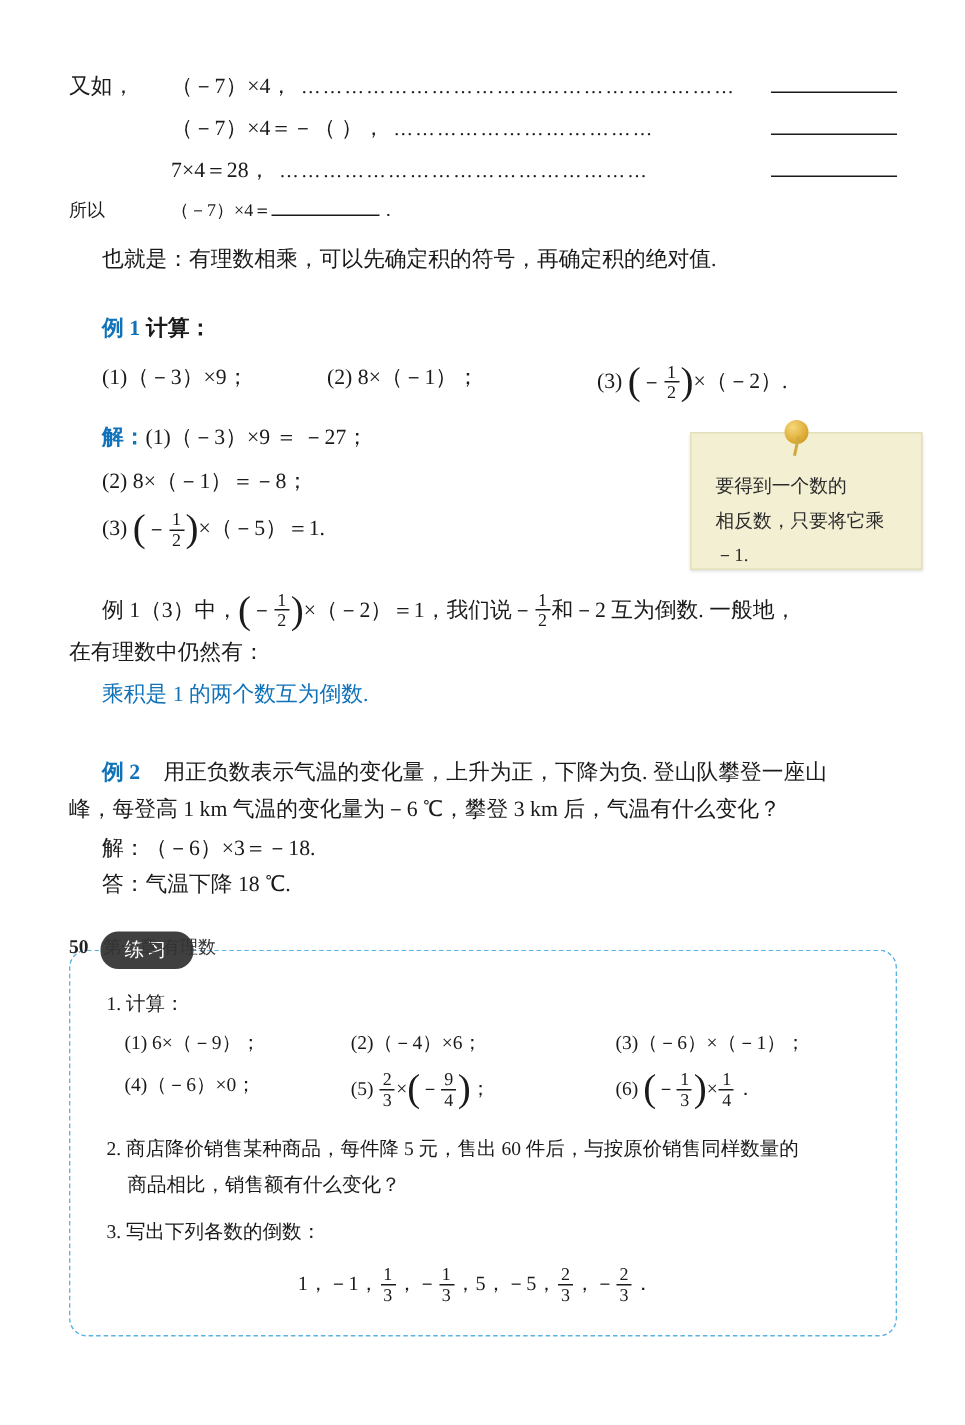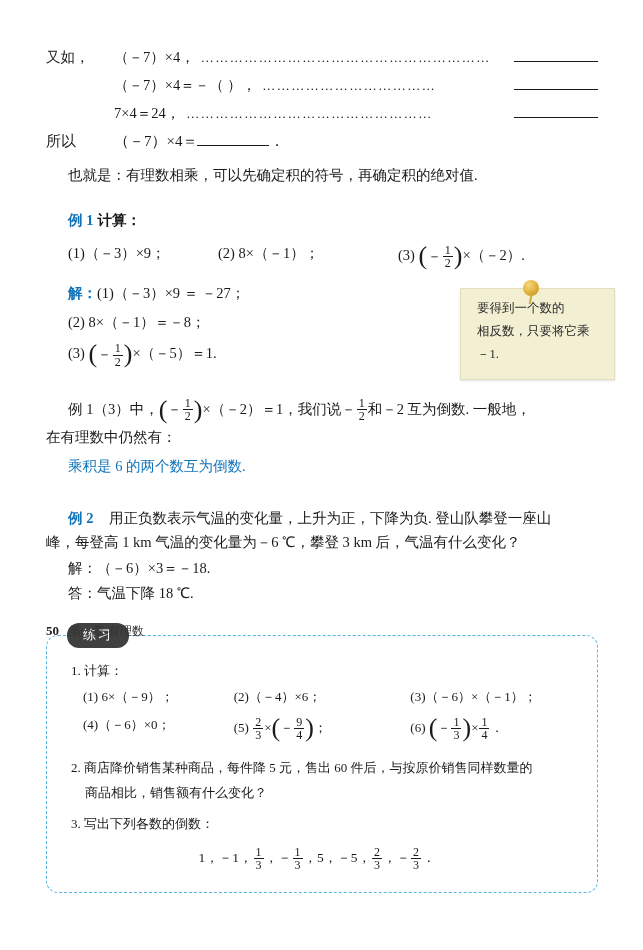--- a/index.html
+++ b/index.html
@@ -40,21 +40,21 @@
   .frac .den { padding: 0 2px; border-top: 1px solid #1a1a1a; }
   .paren-big {
     font-size: 26px;
     line-height: 0;
     vertical-align: -4px;
     font-family: "Liberation Serif", serif;
   }
   .row-again {
     display: flex;
     align-items: flex-start;
-    font-size: 15px;
+    font-size: 12px;
   }
   .lead {
     width: 68px;
     flex: 0 0 68px;
   }
   .expr { white-space: nowrap; }
   .dotrow {
     display: flex;
     align-items: baseline;
     font-size: 14.5px;
@@ -103,21 +103,21 @@
     position: absolute;
     right: 28px;
     top: 288px;
     width: 155px;
     height: 92px;
     background: #f2efd2;
     border: 1px solid #e3dfbc;
     box-shadow: 0 1px 2px rgba(0,0,0,0.12);
     font-size: 12.5px;
     color: #2a2a2a;
-    padding: 8px 14px 10px 16px;
+    padding: 24px 14px 10px 16px;
     line-height: 1.85;
   }
   .note .pin {
     position: absolute;
     left: 62px;
     top: -9px;
     width: 16px;
     height: 16px;
     border-radius: 50%;
     background: radial-gradient(circle at 35% 30%, #f6d87a, #d9a42c 70%, #b5831c);
@@ -206,21 +206,21 @@
         <div class="blank"></div>
       </div>
       <div class="dotrow">
         <div class="lead"></div>
         <div class="expr">（－7）×4＝－（    ），</div>
         <div class="dots">………………………………</div>
         <div class="blank"></div>
       </div>
       <div class="dotrow">
         <div class="lead"></div>
-        <div class="expr">7×4＝24，</div>
+        <div class="expr">7×4＝28，</div>
         <div class="dots">……………………………………………</div>
         <div class="blank"></div>
       </div>
 
       <div class="row-again" style="margin-bottom:10px;">
         <div class="lead">所以</div>
         <div class="expr">
           <span>（－7）×4＝</span><span class="blank-inline"></span><span>．</span>
         </div>
       </div>
@@ -263,21 +263,21 @@
       <p class="para" style="margin-left:22px;">
         <span>例 1（3）中，</span><span class="paren-big">(</span><span>－<span class="frac">
               <span class="num">1</span>
               <span class="den">2</span>
             </span></span><span class="paren-big">)</span><span>×（－2）＝1，我们说－</span><span class="frac">
             <span class="num">1</span>
             <span class="den">2</span>
           </span><span>和－2 互为倒数. 一般地，</span>
       </p>
       <p class="para">在有理数中仍然有：</p>
-      <p class="para blue" style="margin-left:22px;">乘积是 6 的两个数互为倒数.</p>
+      <p class="para blue" style="margin-left:22px;">乘积是 1 的两个数互为倒数.</p>
     </div>
 
     <div style="margin-top:24px;">
       <p class="para" style="margin-left:22px; text-indent:0;">
         <span class="ex-head">例 2</span>
         <span style="margin-left:12px;">用正负数表示气温的变化量，上升为正，下降为负. 登山队攀登一座山</span>
       </p>
       <p class="para" style="margin-top:-4px;">峰，每登高 1 km 气温的变化量为－6 ℃，攀登 3 km 后，气温有什么变化？</p>
       <p class="para" style="margin-left:22px; margin-top:-2px;">解：（－6）×3＝－18.</p>
       <p class="para" style="margin-left:22px; margin-top:-4px;">答：气温下降 18 ℃.</p>

